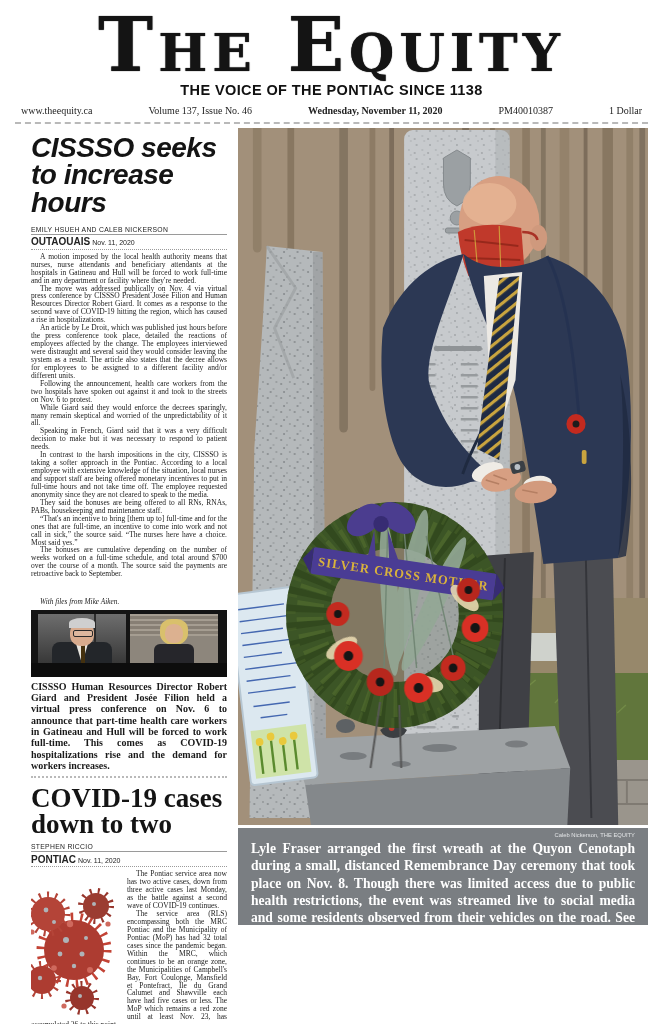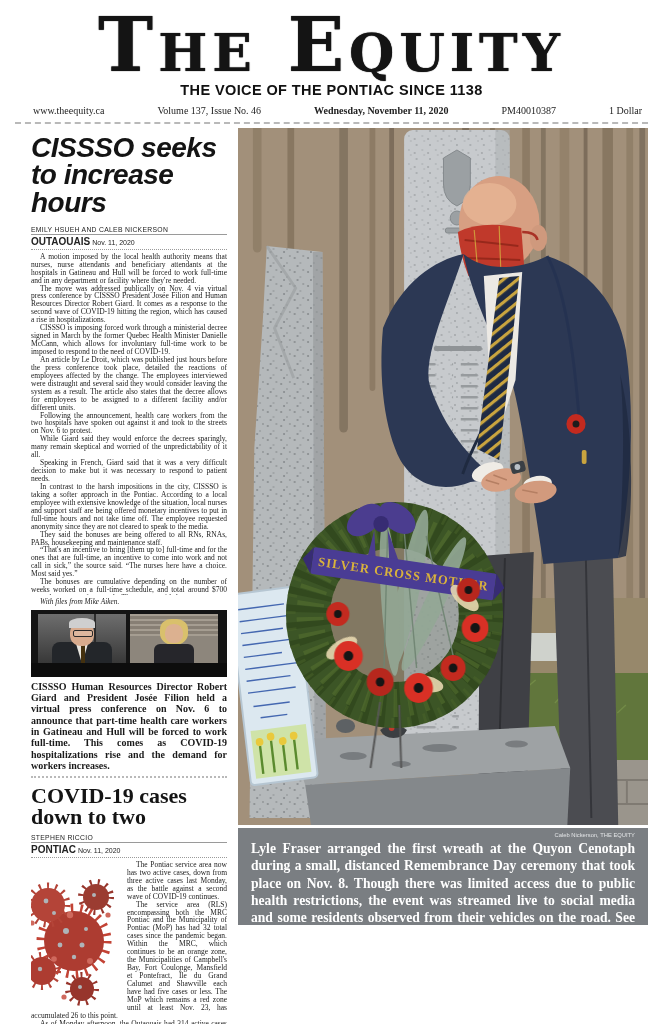--- a/index.html
+++ b/index.html
@@ -16,36 +16,36 @@
     font-variant:small-caps;font-size:74px;line-height:.95;
     letter-spacing:5px;color:#141414;
     text-shadow:0 0 1px #000;
   }
   .tagline{
     text-align:center;font-family:"Liberation Sans",sans-serif;
     font-weight:bold;font-size:14.5px;letter-spacing:.4px;margin-top:2px;color:#111;
   }
   .infobar{
     display:flex;justify-content:space-between;align-items:baseline;
-    font-size:10px;margin:7px 6px 0 18px;color:#222;
+    font-size:10px;margin:7px 6px 0 6px;color:#222;
   }
   .infobar .bold{font-weight:bold;}
   .rule-dashed{border-top:2px dashed #b9b9b9;margin:6px 0 4px 0;}
   
   .content{display:flex;gap:11px;align-items:flex-start;}
   .left-col{width:196px;flex:0 0 196px;margin-left:16px;}
   .right-col{flex:1;min-width:0;}
   
   .h-italic{
     font-family:"Liberation Sans",sans-serif;font-style:italic;font-weight:bold;
     font-size:28px;line-height:.97;letter-spacing:-.5px;margin:6px 0 10px 0;color:#141414;
   }
   .h-serif{
     font-family:"Liberation Serif",serif;font-weight:bold;
-    font-size:22px;line-height:.95;margin:8px 0 6px 0;color:#141414;
+    font-size:27px;line-height:.95;margin:8px 0 6px 0;color:#141414;
   }
   .byline{
     font-family:"Liberation Sans",sans-serif;font-size:6.8px;letter-spacing:.3px;
     border-bottom:1px solid #9a9a9a;padding-bottom:1px;color:#222;
   }
   .dateline{
     font-family:"Liberation Sans",sans-serif;font-size:7px;
     border-bottom:1px dotted #9a9a9a;padding:1.5px 0;margin-bottom:3px;color:#222;
   }
   .dateline b{font-size:10px;}
@@ -121,21 +121,20 @@
       <article>
         <h2 class="h-italic">CISSSO seeks to increase hours</h2>
         <div class="byline">EMILY HSUEH AND CALEB NICKERSON</div>
         <div class="dateline">
           <b>OUTAOUAIS</b>
           <span>Nov. 11, 2020</span>
         </div>
         <div class="article-body body-cissso">
             <p>A motion imposed by the local health authority means that nurses, nurse attendants and beneficiary attendants at the hospitals in Gatineau and Hull will be forced to work full-time and in any department or facility where they're needed.</p>
             <p>The move was addressed publically on Nov. 4 via virtual press conference by CISSSO President Josée Filion and Human Resources Director Robert Giard. It comes as a response to the second wave of COVID-19 hitting the region, which has caused a rise in hospitalizations.</p>
-            <p>CISSSO is imposing forced work through a ministerial decree signed in March by the former Quebec Health Minister Danielle McCann, which allows for involuntary full-time work to be imposed to respond to the need of COVID-19.</p>
             <p>An article by Le Droit, which was published just hours before the press conference took place, detailed the reactions of employees affected by the change. The employees interviewed were distraught and several said they would consider leaving the system as a result. The article also states that the decree allows for employees to be assigned to a different facility and/or different units.</p>
             <p>Following the announcement, health care workers from the two hospitals have spoken out against it and took to the streets on Nov. 6 to protest.</p>
             <p>While Giard said they would enforce the decrees sparingly, many remain skeptical and worried of the unpredictability of it all.</p>
             <p>Speaking in French, Giard said that it was a very difficult decision to make but it was necessary to respond to patient needs.</p>
             <p>In contrast to the harsh impositions in the city, CISSSO is taking a softer approach in the Pontiac. According to a local employee with extensive knowledge of the situation, local nurses and support staff are being offered monetary incentives to put in full-time hours and not take time off. The employee requested anonymity since they are not cleared to speak to the media.</p>
             <p>They said the bonuses are being offered to all RNs, RNAs, PABs, housekeeping and maintenance staff.</p>
             <p>“That's an incentive to bring [them up to] full-time and for the ones that are full-time, an incentive to come into work and not call in sick,” the source said. “The nurses here have a choice. Most said yes.”</p>
             <p>The bonuses are cumulative depending on the number of weeks worked on a full-time schedule, and total around $700 over the course of a month. The source said the payments are retroactive back to September.</p>
           </div>
         <p class="files-from">With files from Mike Aiken.</p>

